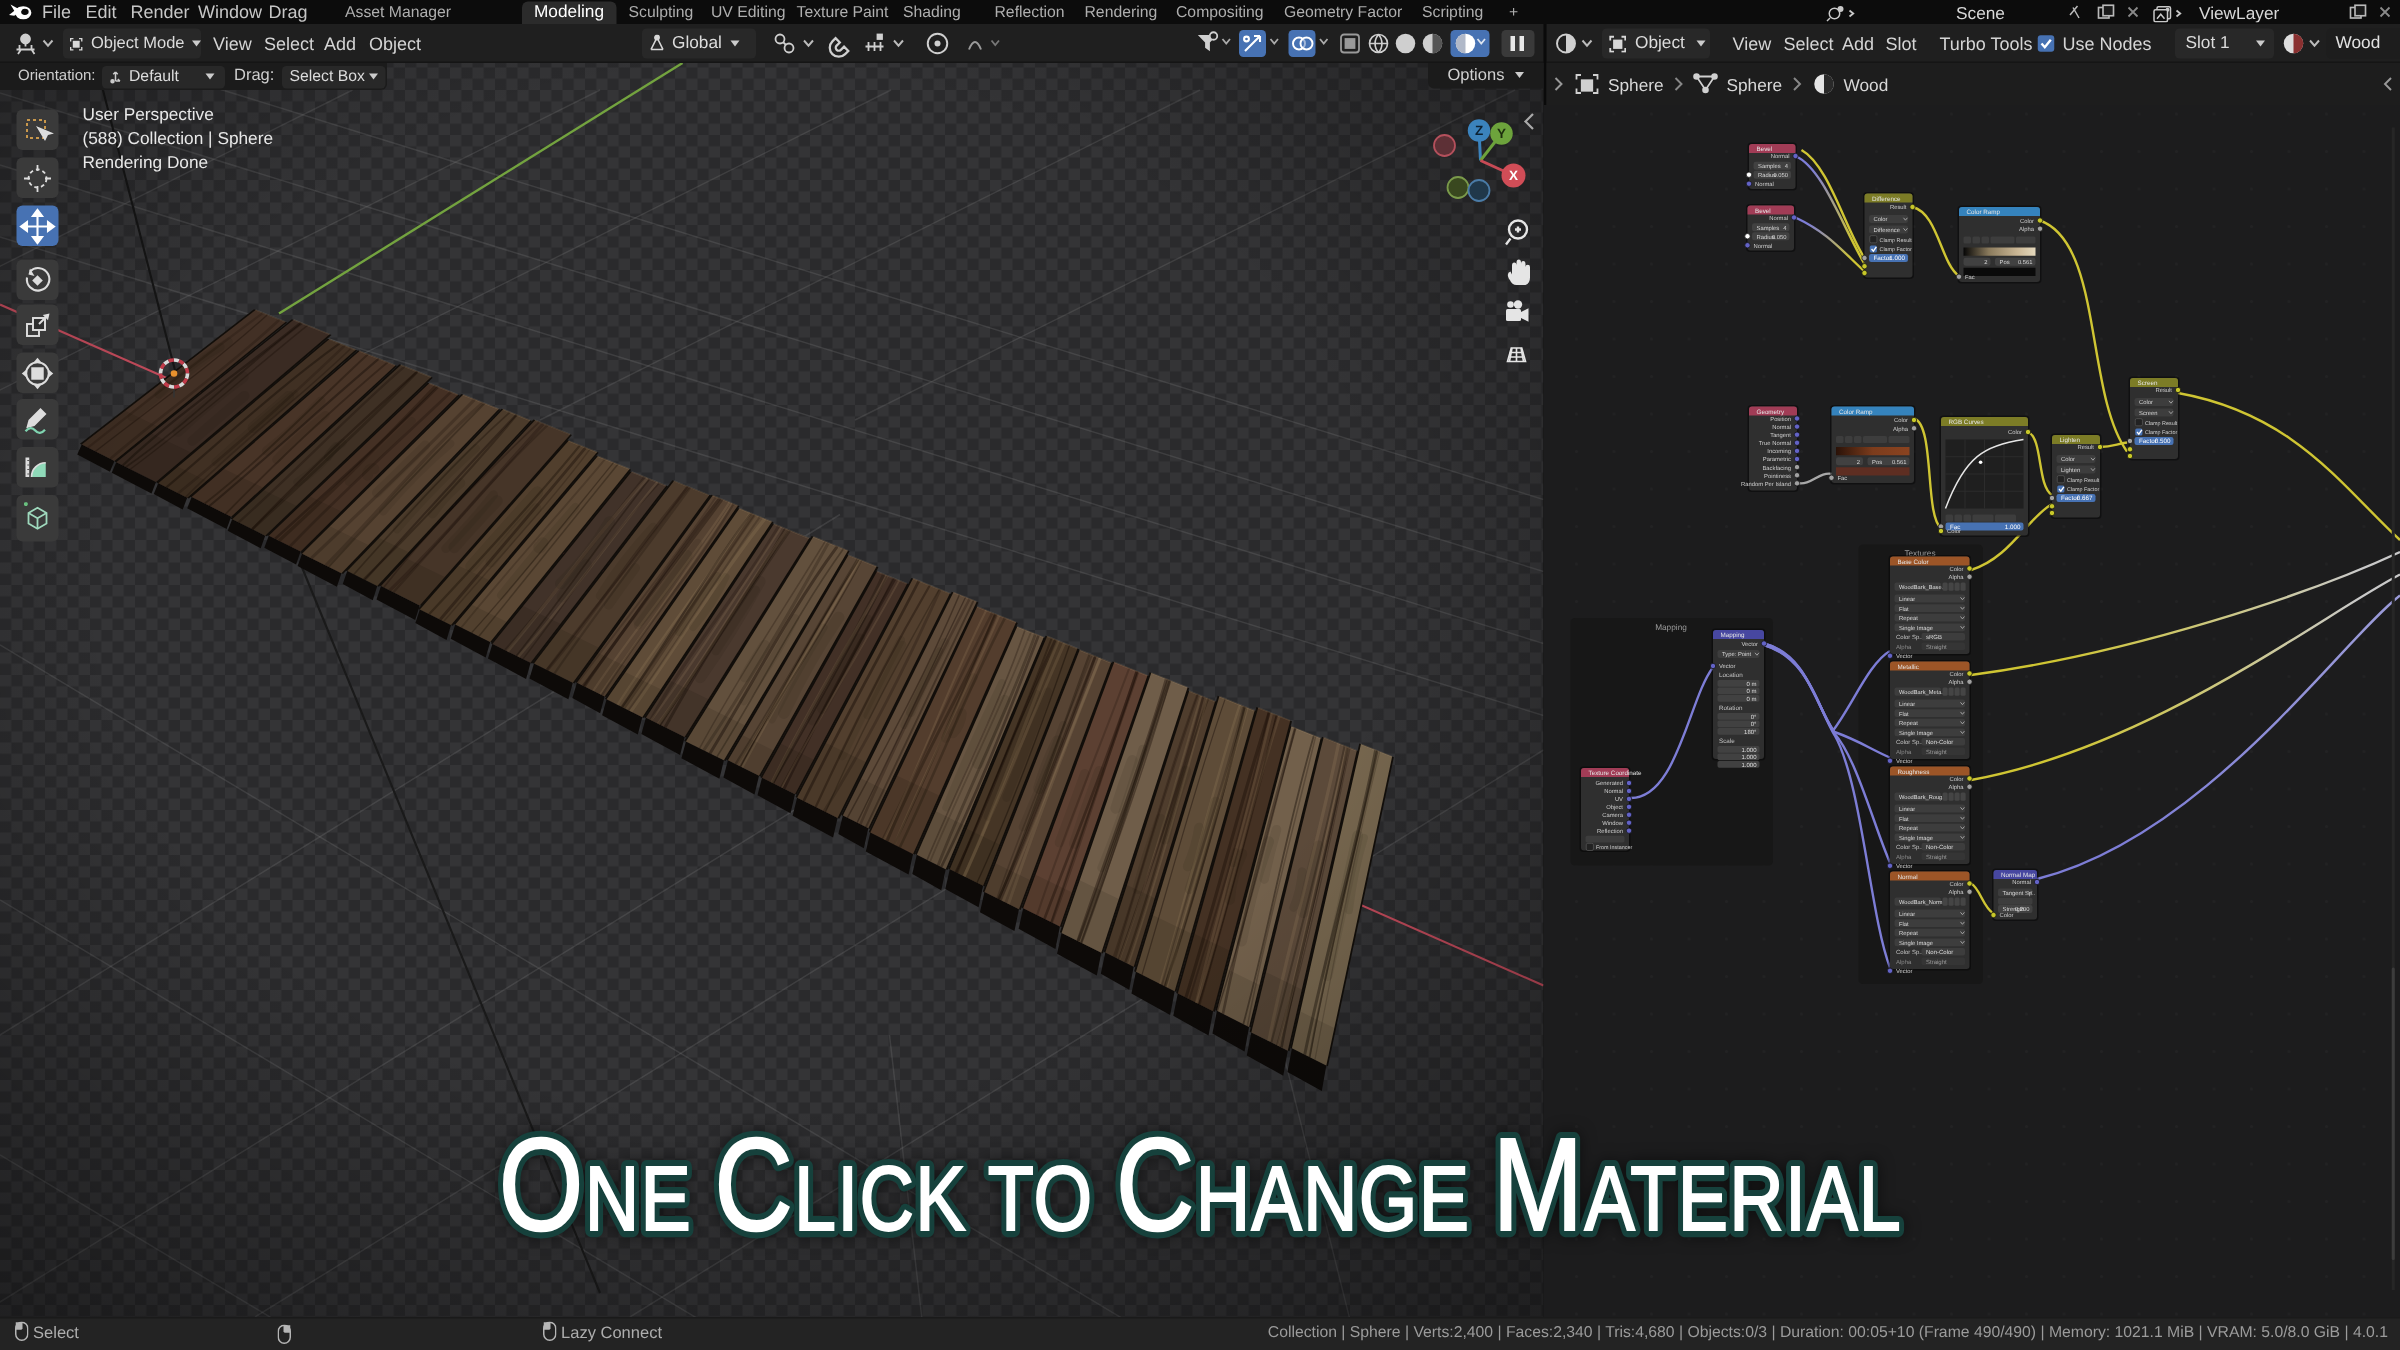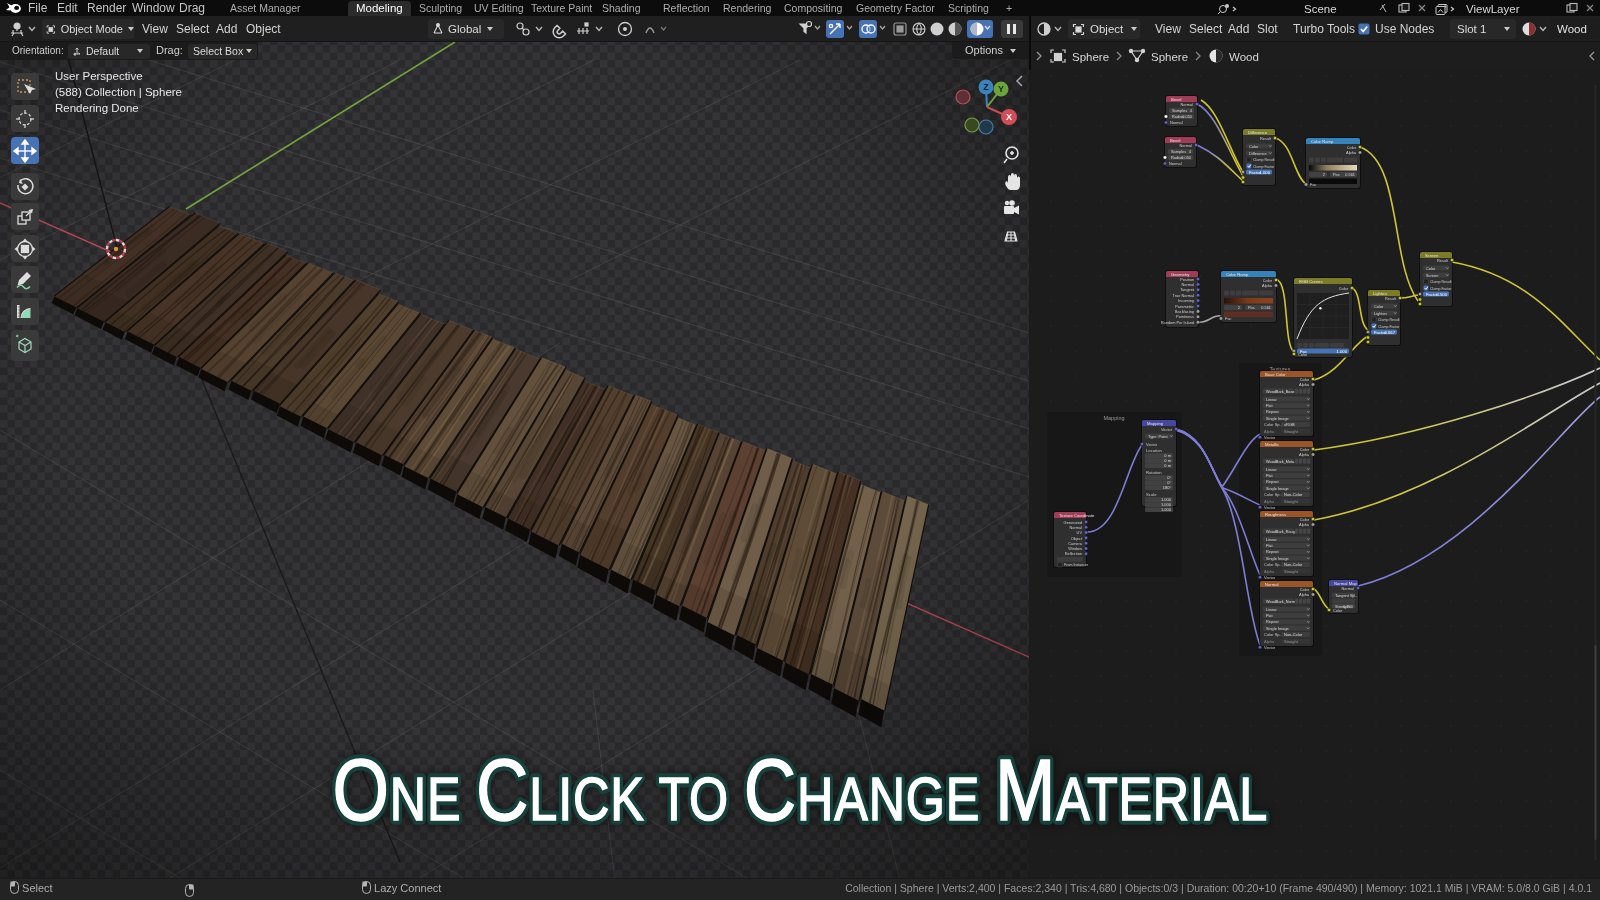--- a/index.html
+++ b/index.html
@@ -1266,20 +1266,20 @@
 <span class="abs" style="left:185px;top:881px"><svg width="9" height="13" viewBox="0 0 9 13" style="vertical-align:-2px">
       <rect x="0.5" y="0.5" width="8" height="12" rx="4" fill="none" stroke="#b5b5b5"></rect>
       <line x1="4.5" y1="0.5" x2="4.5" y2="5" stroke="#b5b5b5"></line>
       <rect x="4.5" y="0.5" width="4" height="5" fill="#b5b5b5"></rect>
     </svg></span>
 <span class="abs" style="left:362px;top:881px;color:#aeaeae;font-size:11px"><svg width="9" height="13" viewBox="0 0 9 13" style="vertical-align:-2px">
       <rect x="0.5" y="0.5" width="8" height="12" rx="4" fill="none" stroke="#b5b5b5"></rect>
       <line x1="4.5" y1="0.5" x2="4.5" y2="5" stroke="#b5b5b5"></line>
       <rect x="0.5" y="0.5" width="4" height="5" fill="#b5b5b5"></rect>
     </svg> Lazy Connect</span>
-<span class="abs" style="right:8px;top:882px;color:#9b9b9b;font-size:10.5px">Collection | Sphere | Verts:2,400 | Faces:2,340 | Tris:4,680 | Objects:0/3 | Duration: 00:20+10 (Frame 490/490) | Memory: 1021.1 MiB | VRAM: 5.0/8.0 GiB | 4.0.1</span>
+<span class="abs" style="right:8px;top:882px;color:#9b9b9b;font-size:10.5px">Collection | Sphere | Verts:2,400 | Faces:2,340 | Tris:4,680 | Objects:0/3 | Duration: 00:05+10 (Frame 490/490) | Memory: 1021.1 MiB | VRAM: 5.0/8.0 GiB | 4.0.1</span>
 <svg class="abs" style="left:0;top:0;pointer-events:none" width="1600" height="900" viewBox="0 0 1600 900">
     <g style="filter:drop-shadow(0 0 5px rgba(0,0,0,0.5))" font-family="Liberation Sans, sans-serif" fill="#fff" stroke="#16413c" stroke-width="9.5" paint-order="stroke" stroke-linejoin="round">
       <text x="970" y="820" text-anchor="middle" letter-spacing="1" transform="scale(0.825 1)"><tspan font-size="88">O</tspan><tspan font-size="61">NE </tspan><tspan font-size="88">C</tspan><tspan font-size="61">LICK TO </tspan><tspan font-size="88">C</tspan><tspan font-size="61">HANGE </tspan><tspan font-size="88">M</tspan><tspan font-size="61">ATERIAL</tspan></text>
     </g>
     <g font-family="Liberation Sans, sans-serif" fill="#fff" stroke="#fff" stroke-width="1.4">
       <text x="970" y="820" text-anchor="middle" letter-spacing="1" transform="scale(0.825 1)"><tspan font-size="88">O</tspan><tspan font-size="61">NE </tspan><tspan font-size="88">C</tspan><tspan font-size="61">LICK TO </tspan><tspan font-size="88">C</tspan><tspan font-size="61">HANGE </tspan><tspan font-size="88">M</tspan><tspan font-size="61">ATERIAL</tspan></text>
     </g>
   </svg>
 </body></html>

